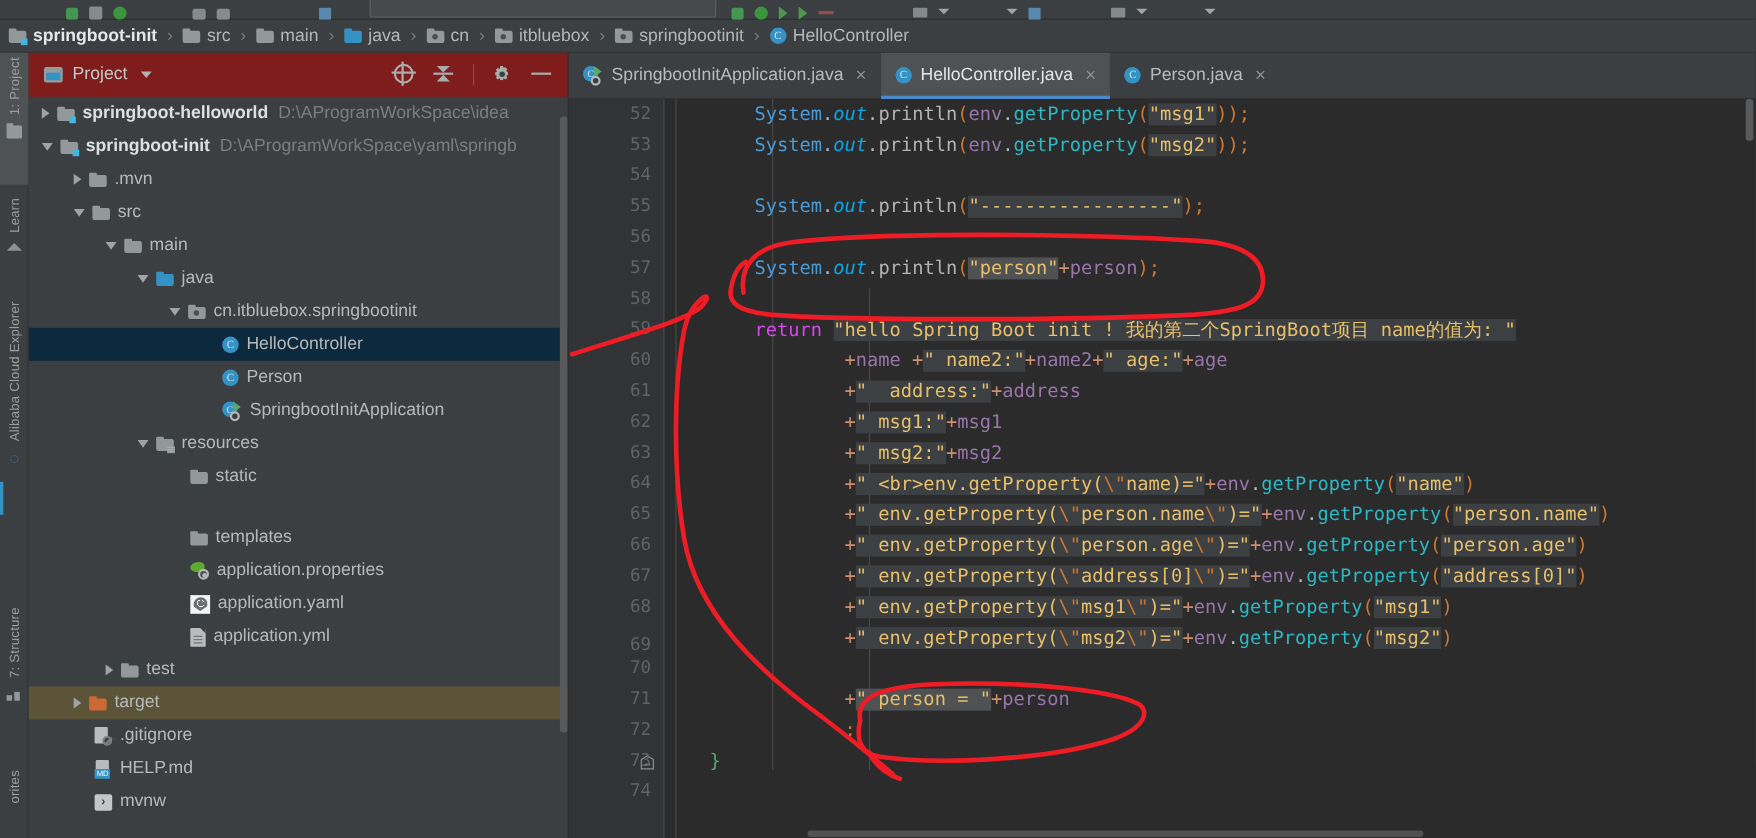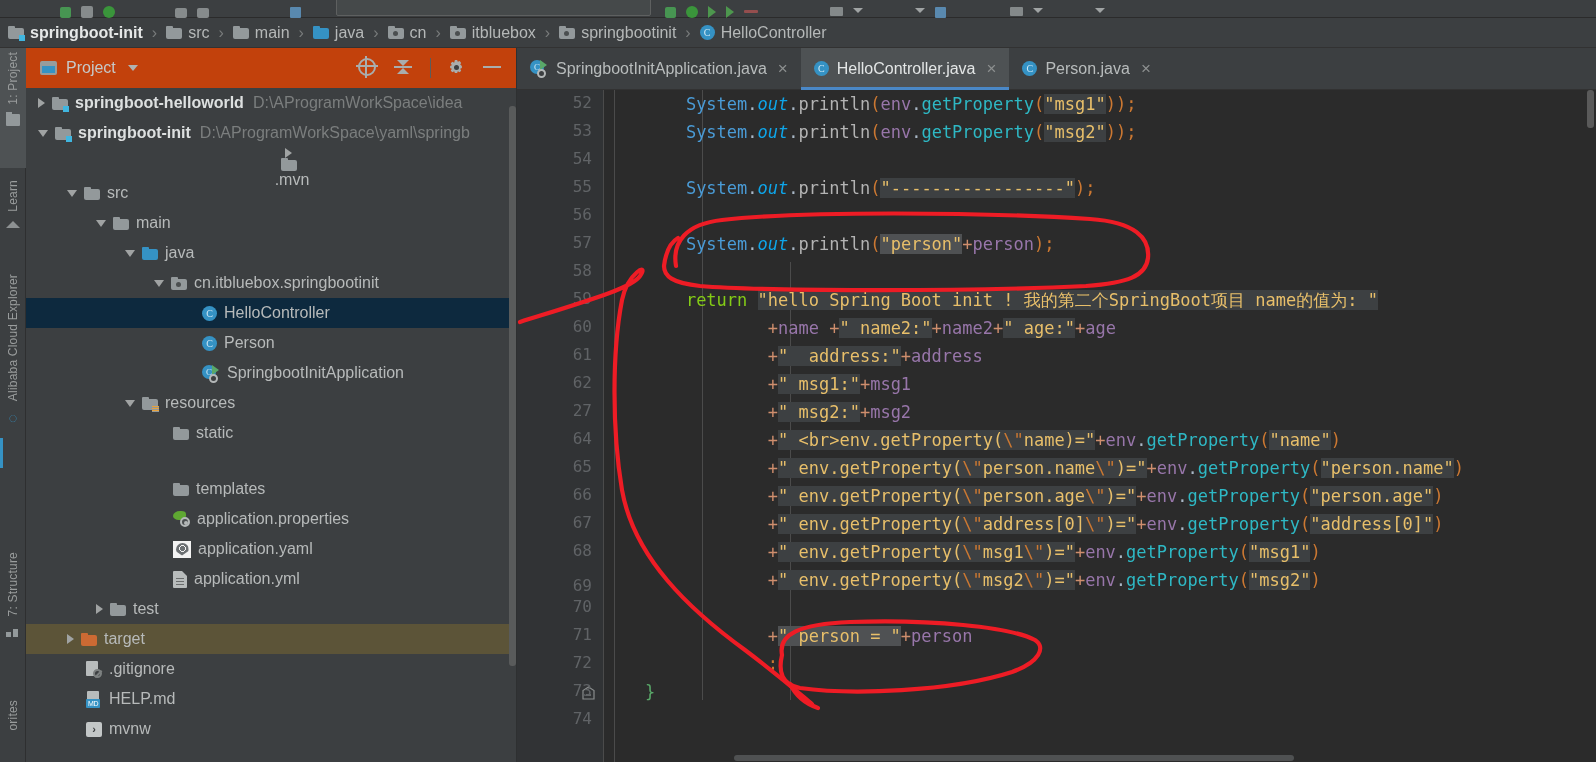--- a/index.html
+++ b/index.html
@@ -100,21 +100,21 @@
   }
   .ts-accent { position: absolute; left: 0; width: 3px; height: 30px; background: #3592c4; }
 
   
   .project-panel {
     position: absolute; left: 26px; top: 48px; width: 491px; height: 714px;
     background: #3c3f41;
   }
   .pp-header {
     height: 40px; display: flex; align-items: center; padding: 0 8px 0 14px;
-    background: #c2410c;
+    background: #7f1d1d;
     justify-content: center;
   }
   .pp-title { font-size: 16px; color: #c6c9c9; margin-left: 9px; }
   .pp-winicon {
     width: 17px; height: 14px; border: 2px solid #989c9c; border-radius: 2px;
     background: #3592c4; position: relative;
   }
   .pp-winicon::after { content:""; position:absolute; left:0; top:0; width:100%; height:3px; background:#989c9c; }
   .pp-caret { width: 0; height: 0; border-top: 6px solid #b0b3b3; border-left: 5px solid transparent; border-right: 5px solid transparent; margin-left: 12px; }
   .pp-actions { margin-left: auto; display: flex; align-items: center; gap: 16px; padding-right: 6px; }
@@ -264,21 +264,21 @@
   .fold-mark svg { display: block; }
   .gutter-sep { position: absolute; left: 86px; top: 0; width: 1px; height: 672px; background: #4b4b4b; }
 
   .code {
     position: absolute; left: 87px; top: 0; width: 992px; height: 672px;
     font-family: "DejaVu Sans Mono", monospace; font-size: 17px; white-space: pre;
   }
   .cl { position: absolute; left: 0; height: 28px; line-height: 28px; }
   .ind-guide { position: absolute; width: 1px; background: #4b4b4b; }
 
-  .k { color: #84cc16; }       
+  .k { color: #d946ef; }       
   .kk { color: #cf8e6d; }
   .cls { color: #4a9bd6; }     
   .fld { color: #0ea5e9; font-style: italic; } 
   .mth { color: #b3b3b3; }
   .mth2 { color: #2eb8c4; }
   .var { color: #9876aa; }
   .str { color: #e8bf6a; }
   .punct { color: #cc7832; }
   .plain { color: #a9b7c6; }
   .paren { color: #cc7832; }
@@ -452,21 +452,21 @@
           <span class="tree-path">D:\AProgramWorkSpace\idea</span>
         </div>
         <div class="tree-row" style="padding-left: 12px;">
           <span class="arrow down"></span>
           <span class="ic-folder module tree-icon">
             <i></i>
           </span>
           <span class="tree-label bold">springboot-init</span>
           <span class="tree-path">D:\AProgramWorkSpace\yaml\springb</span>
         </div>
-        <div class="tree-row" style="padding-left: 41px; flex-direction: column;">
+        <div class="tree-row" style="padding-left: 41px;">
           <span class="arrow right"></span>
           <span class="ic-folder tree-icon">
             <i></i>
           </span>
           <span class="tree-label">.mvn</span>
         </div>
         <div class="tree-row" style="padding-left: 41px;">
           <span class="arrow down"></span>
           <span class="ic-folder tree-icon">
             <i></i>
@@ -632,21 +632,21 @@
           <div class="ln" style="top: 31px;">53</div>
           <div class="ln" style="top: 59px;">54</div>
           <div class="ln" style="top: 87px;">55</div>
           <div class="ln" style="top: 115px;">56</div>
           <div class="ln" style="top: 143px;">57</div>
           <div class="ln" style="top: 171px;">58</div>
           <div class="ln" style="top: 199px;">59</div>
           <div class="ln" style="top: 227px;">60</div>
           <div class="ln" style="top: 255px;">61</div>
           <div class="ln" style="top: 283px;">62</div>
-          <div class="ln" style="top: 311px;">27</div>
+          <div class="ln" style="top: 311px;">63</div>
           <div class="ln" style="top: 339px;">64</div>
           <div class="ln" style="top: 367px;">65</div>
           <div class="ln" style="top: 395px;">66</div>
           <div class="ln" style="top: 423px;">67</div>
           <div class="ln" style="top: 451px;">68</div>
           <div class="ln" style="top: 486px;">69</div>
           <div class="ln" style="top: 507px;">70</div>
           <div class="ln" style="top: 535px;">71</div>
           <div class="ln" style="top: 563px;">72</div>
           <div class="ln" style="top: 591px;">73</div>

